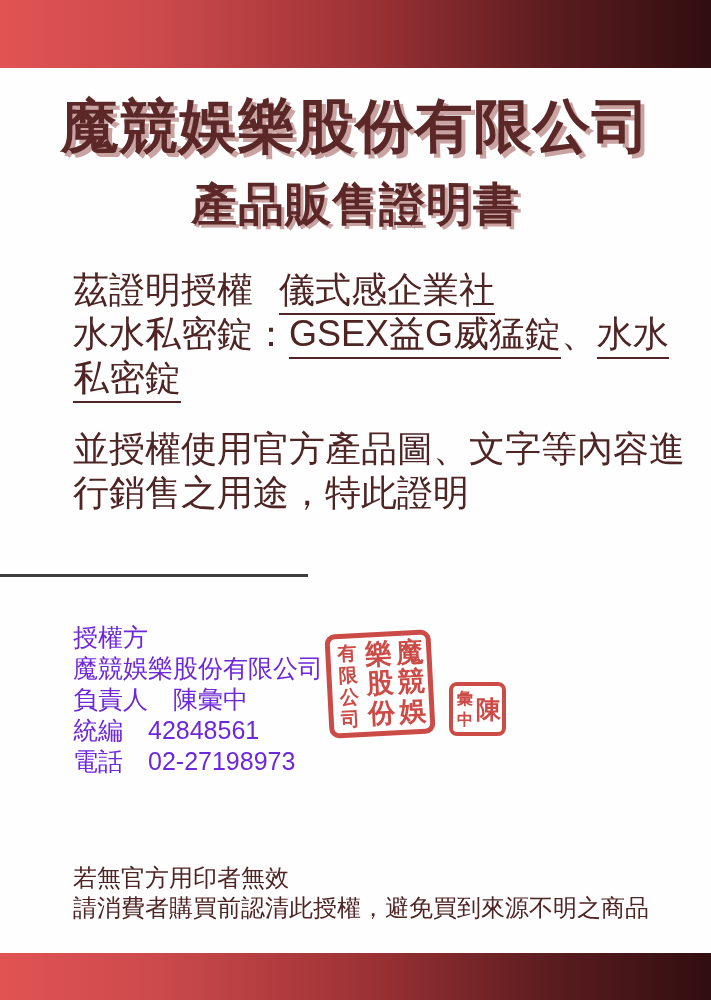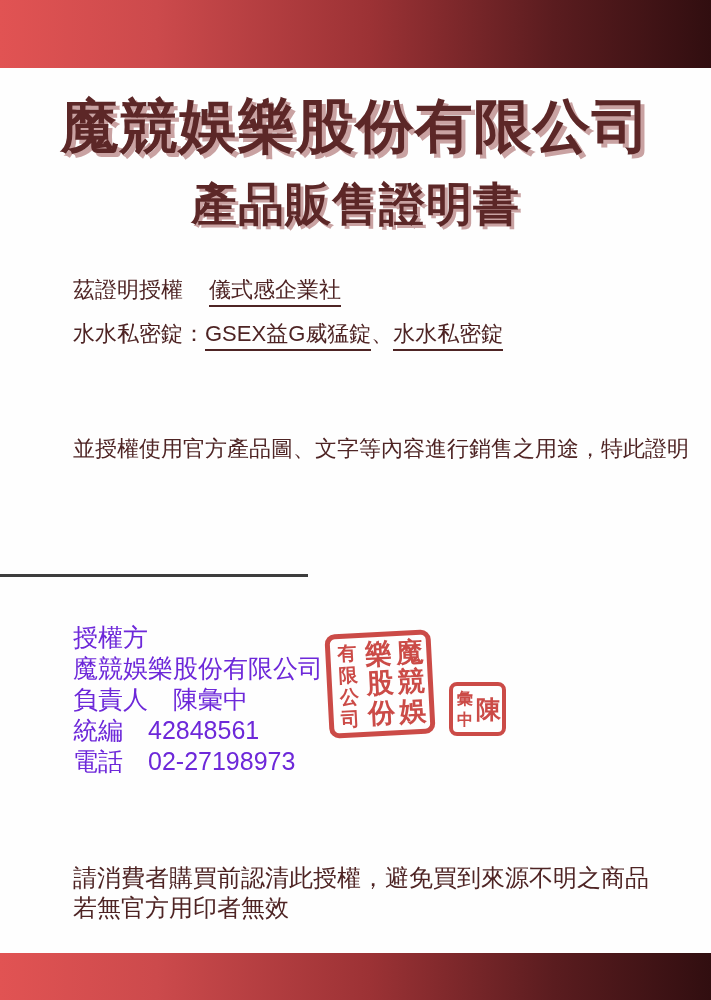--- a/index.html
+++ b/index.html
@@ -33,21 +33,21 @@
   .subtitle {
     position:absolute; top:174px; left:0; width:711px;
     text-align:center;
     font-size:46px; font-weight:bold; letter-spacing:1px;
     color:#5c2727;
     text-shadow:3px 3px 0 #c9a2a2;
   }
 
   .body-text {
     position:absolute; left:73px; width:622px;
-    font-size:22px; line-height:44px;
+    font-size:36px; line-height:44px;
     color:#4e2424;
   }
   .para1 { top:268px; }
   .para2 { top:427px; }
   .u {
     border-bottom:2px solid currentColor;
     padding-bottom:3px;
   }
   .gap-left { margin-left:26px; }
 
@@ -153,19 +153,19 @@
     <div class="seal-col col-tiny">
       <span>彙</span>
       <span>中</span>
     </div>
     <div class="seal-col col-big">
       <span>陳</span>
     </div>
   </div>
 
   <div class="note">
+    <div>若無官方用印者無效</div>
     <div>請消費者購買前認清此授權，避免買到來源不明之商品</div>
-    <div>若無官方用印者無效</div>
   </div>
 
   <div class="band band-bottom"></div>
 
 </div>
 
 </body></html>

